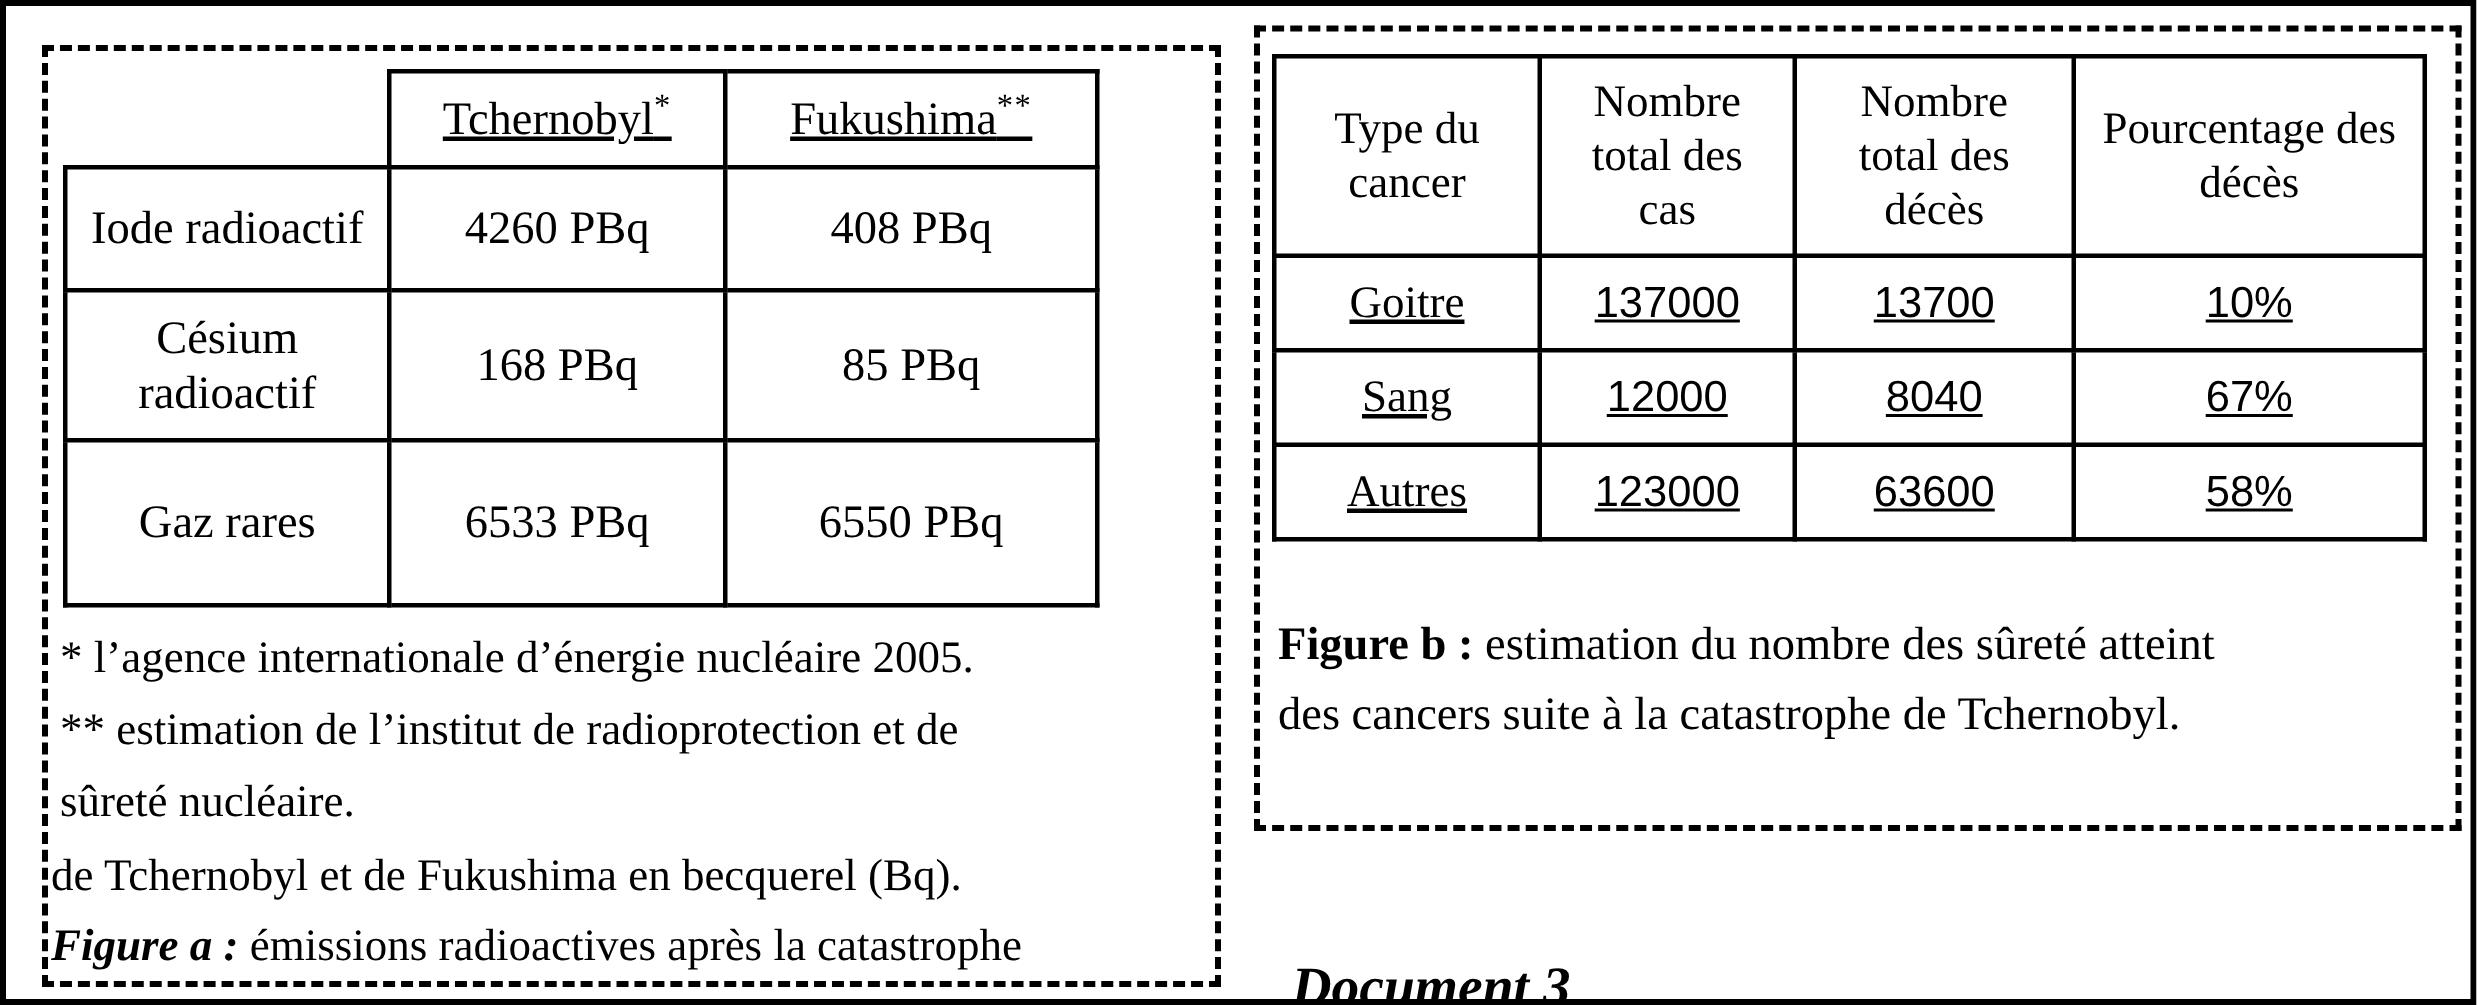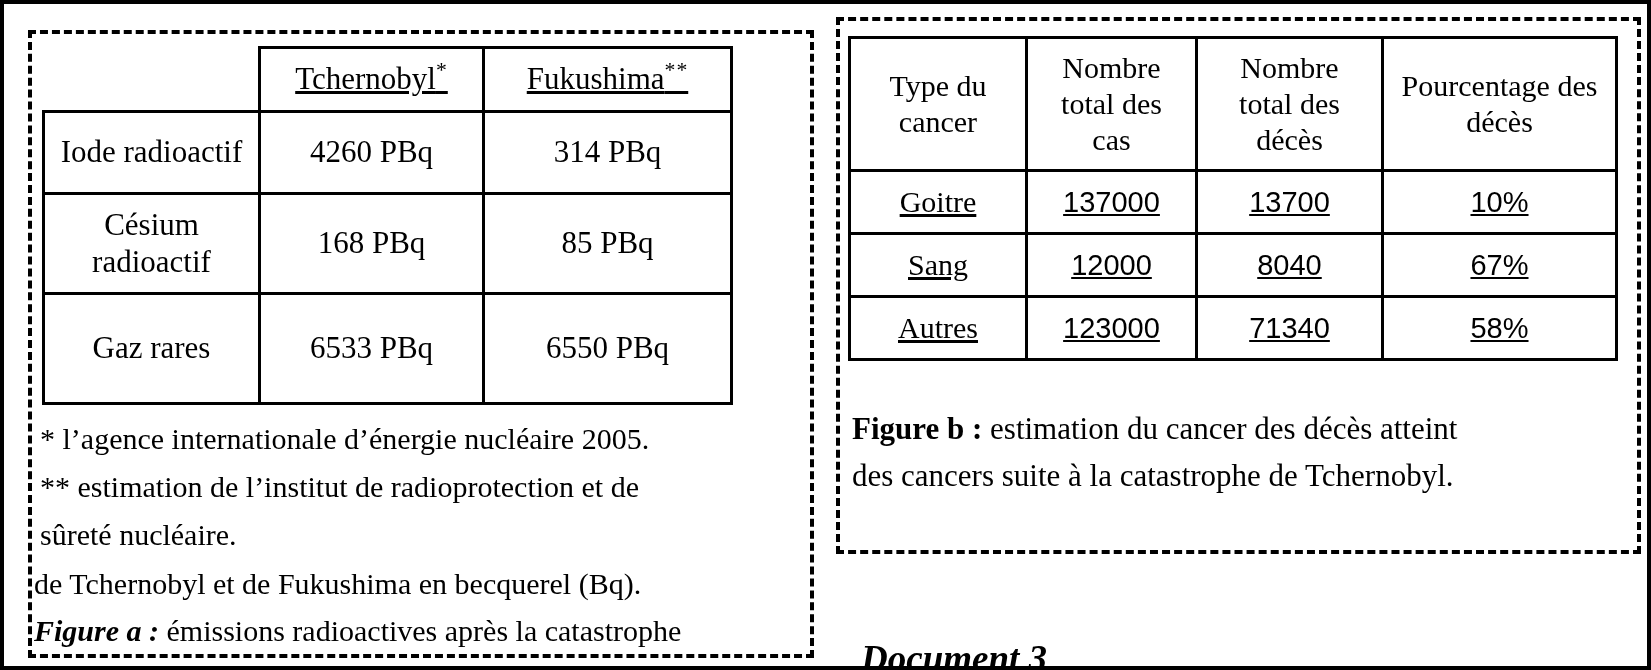--- a/index.html
+++ b/index.html
@@ -77,21 +77,21 @@
         </colgroup>
       <tbody>
         <tr class="hrow">
           <td class="corner"></td>
           <th><span>Tchernobyl</span><span class="fn-mark">*</span></th>
           <th><span>Fukushima</span><span class="fn-mark">**</span></th>
         </tr>
         <tr class="row-1">
           <td>Iode radioactif</td>
           <td>4260 PBq</td>
-          <td>314 PBq</td>
+          <td>408 PBq</td>
         </tr>
         <tr class="row-2">
           <td>Césium radioactif</td>
           <td>168 PBq</td>
           <td>85 PBq</td>
         </tr>
         <tr class="row-3">
           <td>Gaz rares</td>
           <td>6533 PBq</td>
           <td>6550 PBq</td>
@@ -135,28 +135,28 @@
         </tr>
         <tr>
           <td>Sang</td>
           <td class="num">12000</td>
           <td class="num">8040</td>
           <td class="num">67%</td>
         </tr>
         <tr>
           <td>Autres</td>
           <td class="num">123000</td>
-          <td class="num">71340</td>
+          <td class="num">63600</td>
           <td class="num">58%</td>
         </tr>
       </tbody>
     </table>
 
     <div class="caption-b">
-      <p><span class="cap-b-prefix">Figure b :</span> <span>estimation du cancer des décès atteint</span></p>
+      <p><span class="cap-b-prefix">Figure b :</span> <span>estimation du nombre des sûreté atteint</span></p>
       <p>des cancers suite à la catastrophe de Tchernobyl.</p>
     </div>
   </div>
 
   <div class="doc-title">
     <span>Document 3</span>
   </div>
 
 </div>
 

